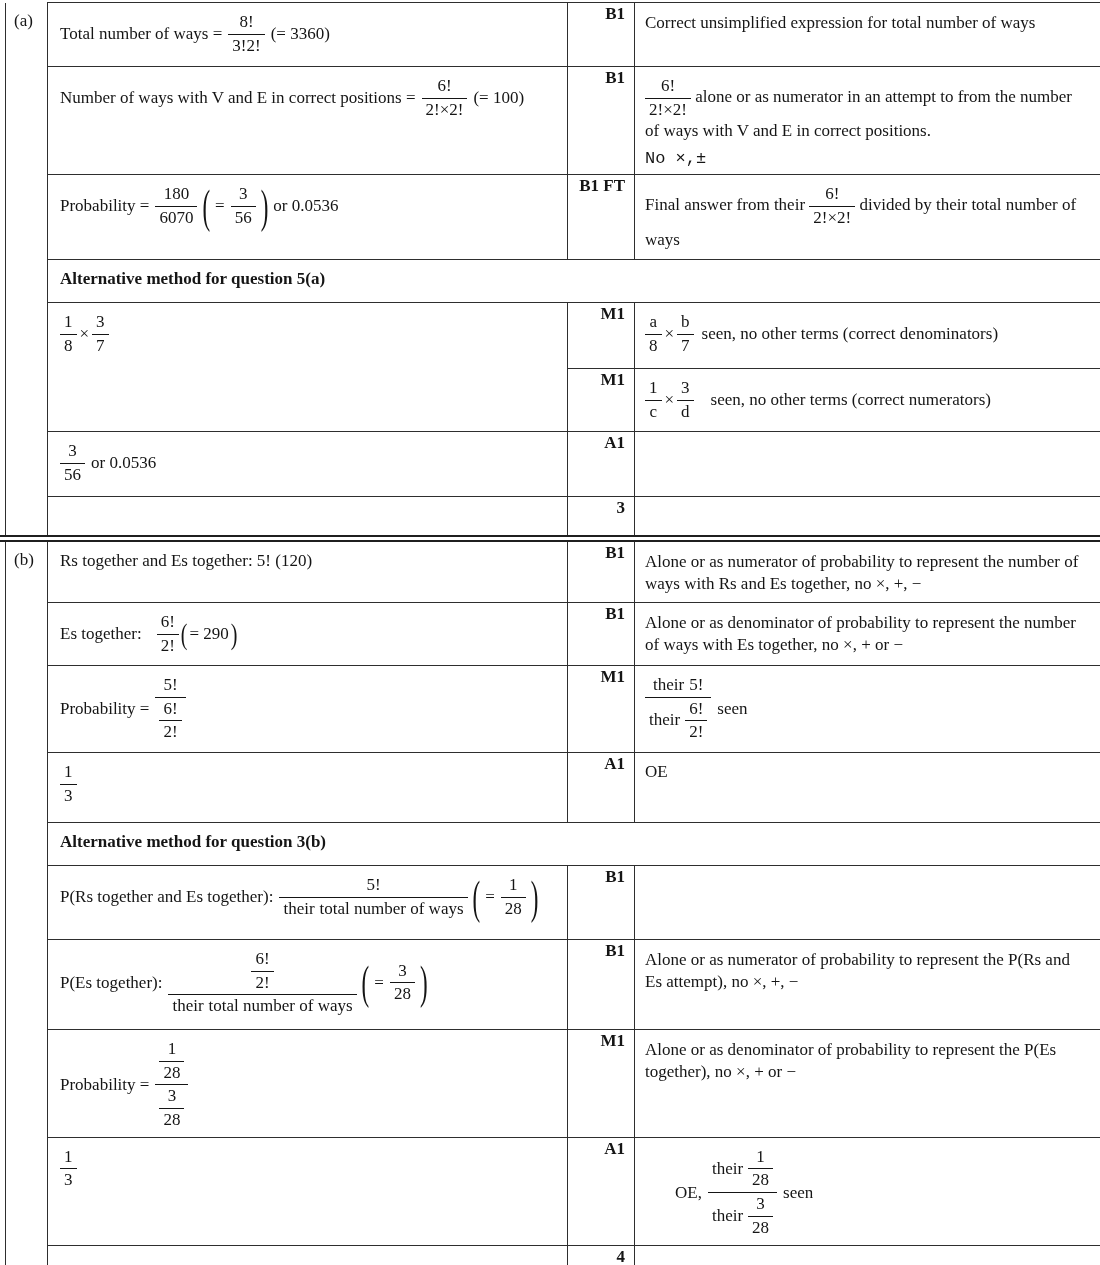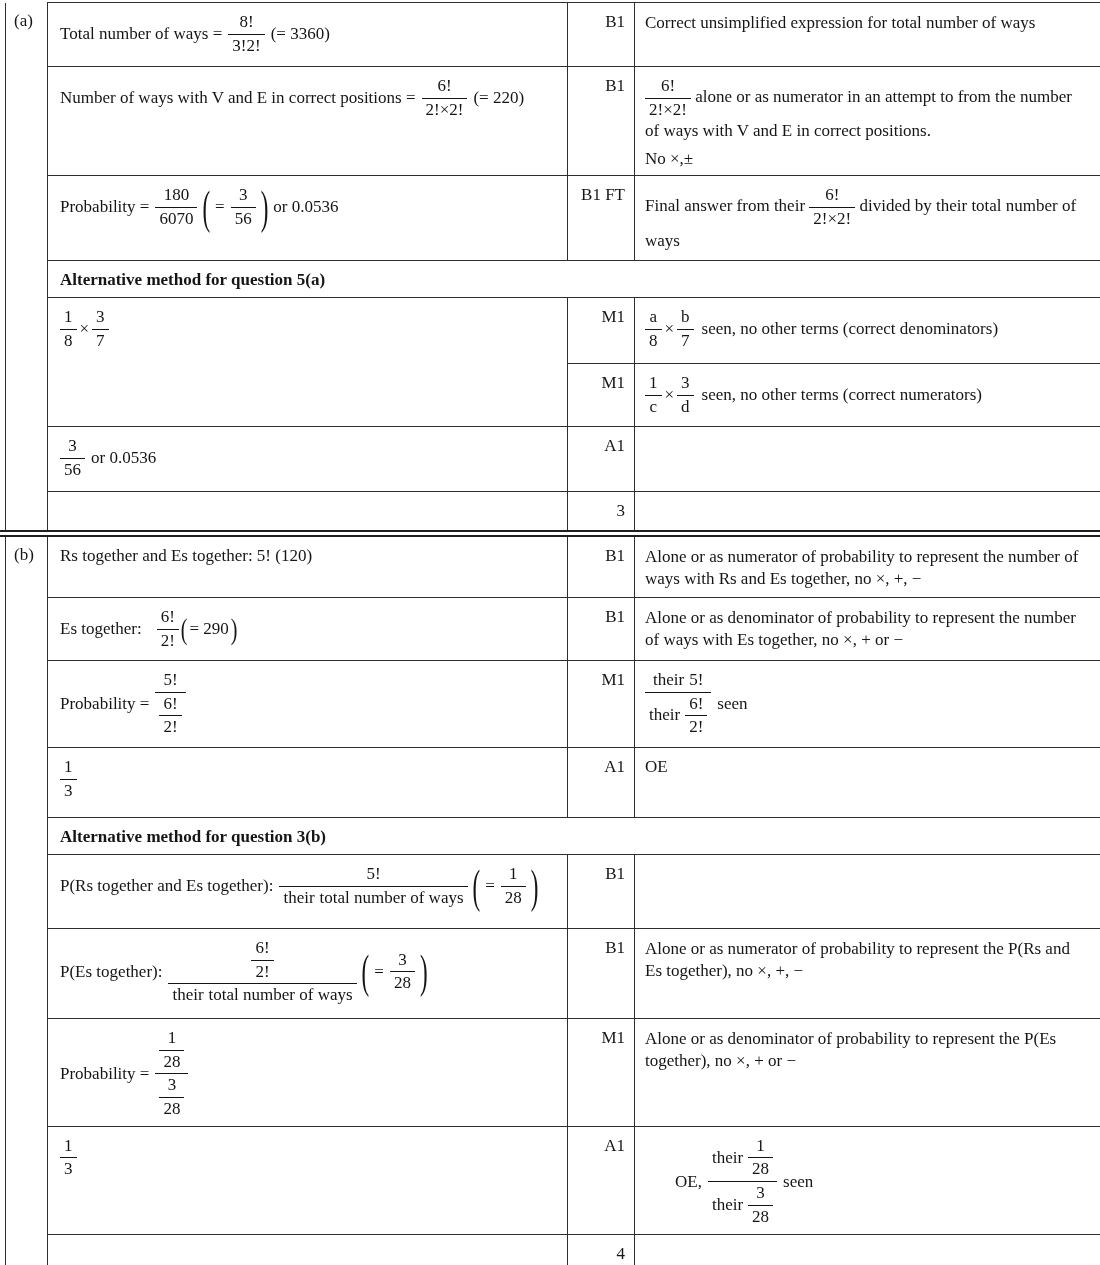--- a/index.html
+++ b/index.html
@@ -8,36 +8,36 @@
     width:1100px; height:1265px; background:#ffffff; overflow:hidden;
     font-family:"Liberation Serif","DejaVu Serif",serif;
     font-size:17px; color:#151515; padding-top:2px;
   }
   table.ms { border-collapse:collapse; table-layout:fixed; margin-left:5px; width:1095px; }
   .ms td { border:1px solid #2e2e2e; vertical-align:top; padding:9px 8px 6px 12px; overflow:hidden; }
   .ms td.part { border-top:none; border-bottom:none; padding:8px 2px 0 8px; }
   table.tb td.part { border-bottom:1px solid #2e2e2e; }
   table.ta tr.last td { border-bottom:none; }
   table.tb tr.first td { border-top:none; }
-  td.mark { font-weight:normal; text-align:right; padding:9px 9px 0 2px; }
-  td.alt  { font-weight:bold; padding:9px 8px 7px 12px; }
+  td.mark { font-weight:bold; text-align:right; padding:1px 9px 0 2px; }
+  td.alt  { font-weight:bold; padding:9px 8px 13px 12px; }
   td.guid { padding:9px 10px 6px 10px; }
   .gline { line-height:1.33; }
   .eq { display:flex; align-items:center; column-gap:6px; row-gap:2px; flex-wrap:wrap; }
   .eq.tight { column-gap:3px; }
   .fr { display:inline-flex; flex-direction:column; vertical-align:middle; }
   .fr > .nu { display:flex; justify-content:center; align-items:center; column-gap:5px;
               border-bottom:1px solid #151515; padding:0 4px 1px; line-height:1.22; }
   .fr > .de { display:flex; justify-content:center; align-items:center; column-gap:5px;
               padding:1px 4px 0; line-height:1.22; }
   .bp { display:inline-block; transform:scaleY(2.05); line-height:1; font-size:23px; margin:0 -1px; }
   .bp.med { transform:scaleY(1.45); font-size:20px; }
   .it { }
   .divider { width:1100px; height:7px; border-top:2px solid #1f1f1f; border-bottom:2px solid #1f1f1f; }
-  .mt6 { margin-top:6px; }
+  .mt6 { margin-top:6px;font-family:Liberation Mono, monospace; }
 </style>
 </head>
 <body>
 
 <div class="page">
 
   <table class="ms ta">
     <colgroup>
         <col style="width:42px">
         <col style="width:520px">
@@ -75,21 +75,21 @@
         <div class="eq">
           <span>Number of ways with V and E in correct positions =</span>
           <span class="fr">
             <span class="nu">
                   <span>6!</span>
                 </span>
             <span class="de">
                   <span>2!×2!</span>
                 </span>
           </span>
-          <span>(= 220)</span>
+          <span>(= 100)</span>
         </div>
       </td>
       <td class="mark"><span>B1</span></td>
       <td class="guid">
         <div class="gline">
           <span class="fr">
             <span class="nu">
                   <span>6!</span>
                 </span>
             <span class="de">
@@ -215,21 +215,21 @@
           </span>
           <span>×</span>
           <span class="fr">
             <span class="nu">
                   <span>3</span>
                 </span>
             <span class="de">
                   <span class="it">d</span>
                 </span>
           </span>
-          <span style="margin-left:5px">seen, no other terms (correct numerators)</span>
+          <span style="margin-left:14px">seen, no other terms (correct numerators)</span>
         </div>
       </td>
     </tr>
 
     <tr style="height:65px">
       <td>
         <div class="eq">
           <span class="fr">
             <span class="nu">
                   <span>3</span>
@@ -427,21 +427,21 @@
                 </span>
             <span class="de">
                   <span>28</span>
                 </span>
           </span>
           <span class="bp">)</span>
         </div>
       </td>
       <td class="mark"><span>B1</span></td>
       <td class="guid">
-            <div class="gline">Alone or as numerator of probability to represent the P(Rs and Es together), no ×, +, −</div>
+            <div class="gline">Alone or as numerator of probability to represent the P(Rs and Es attempt), no ×, +, −</div>
           </td>
     </tr>
 
     <tr style="height:105px">
       <td>
         <div class="eq">
           <span>Probability =</span>
           <span class="fr">
             <span class="nu">
               <span class="fr">

